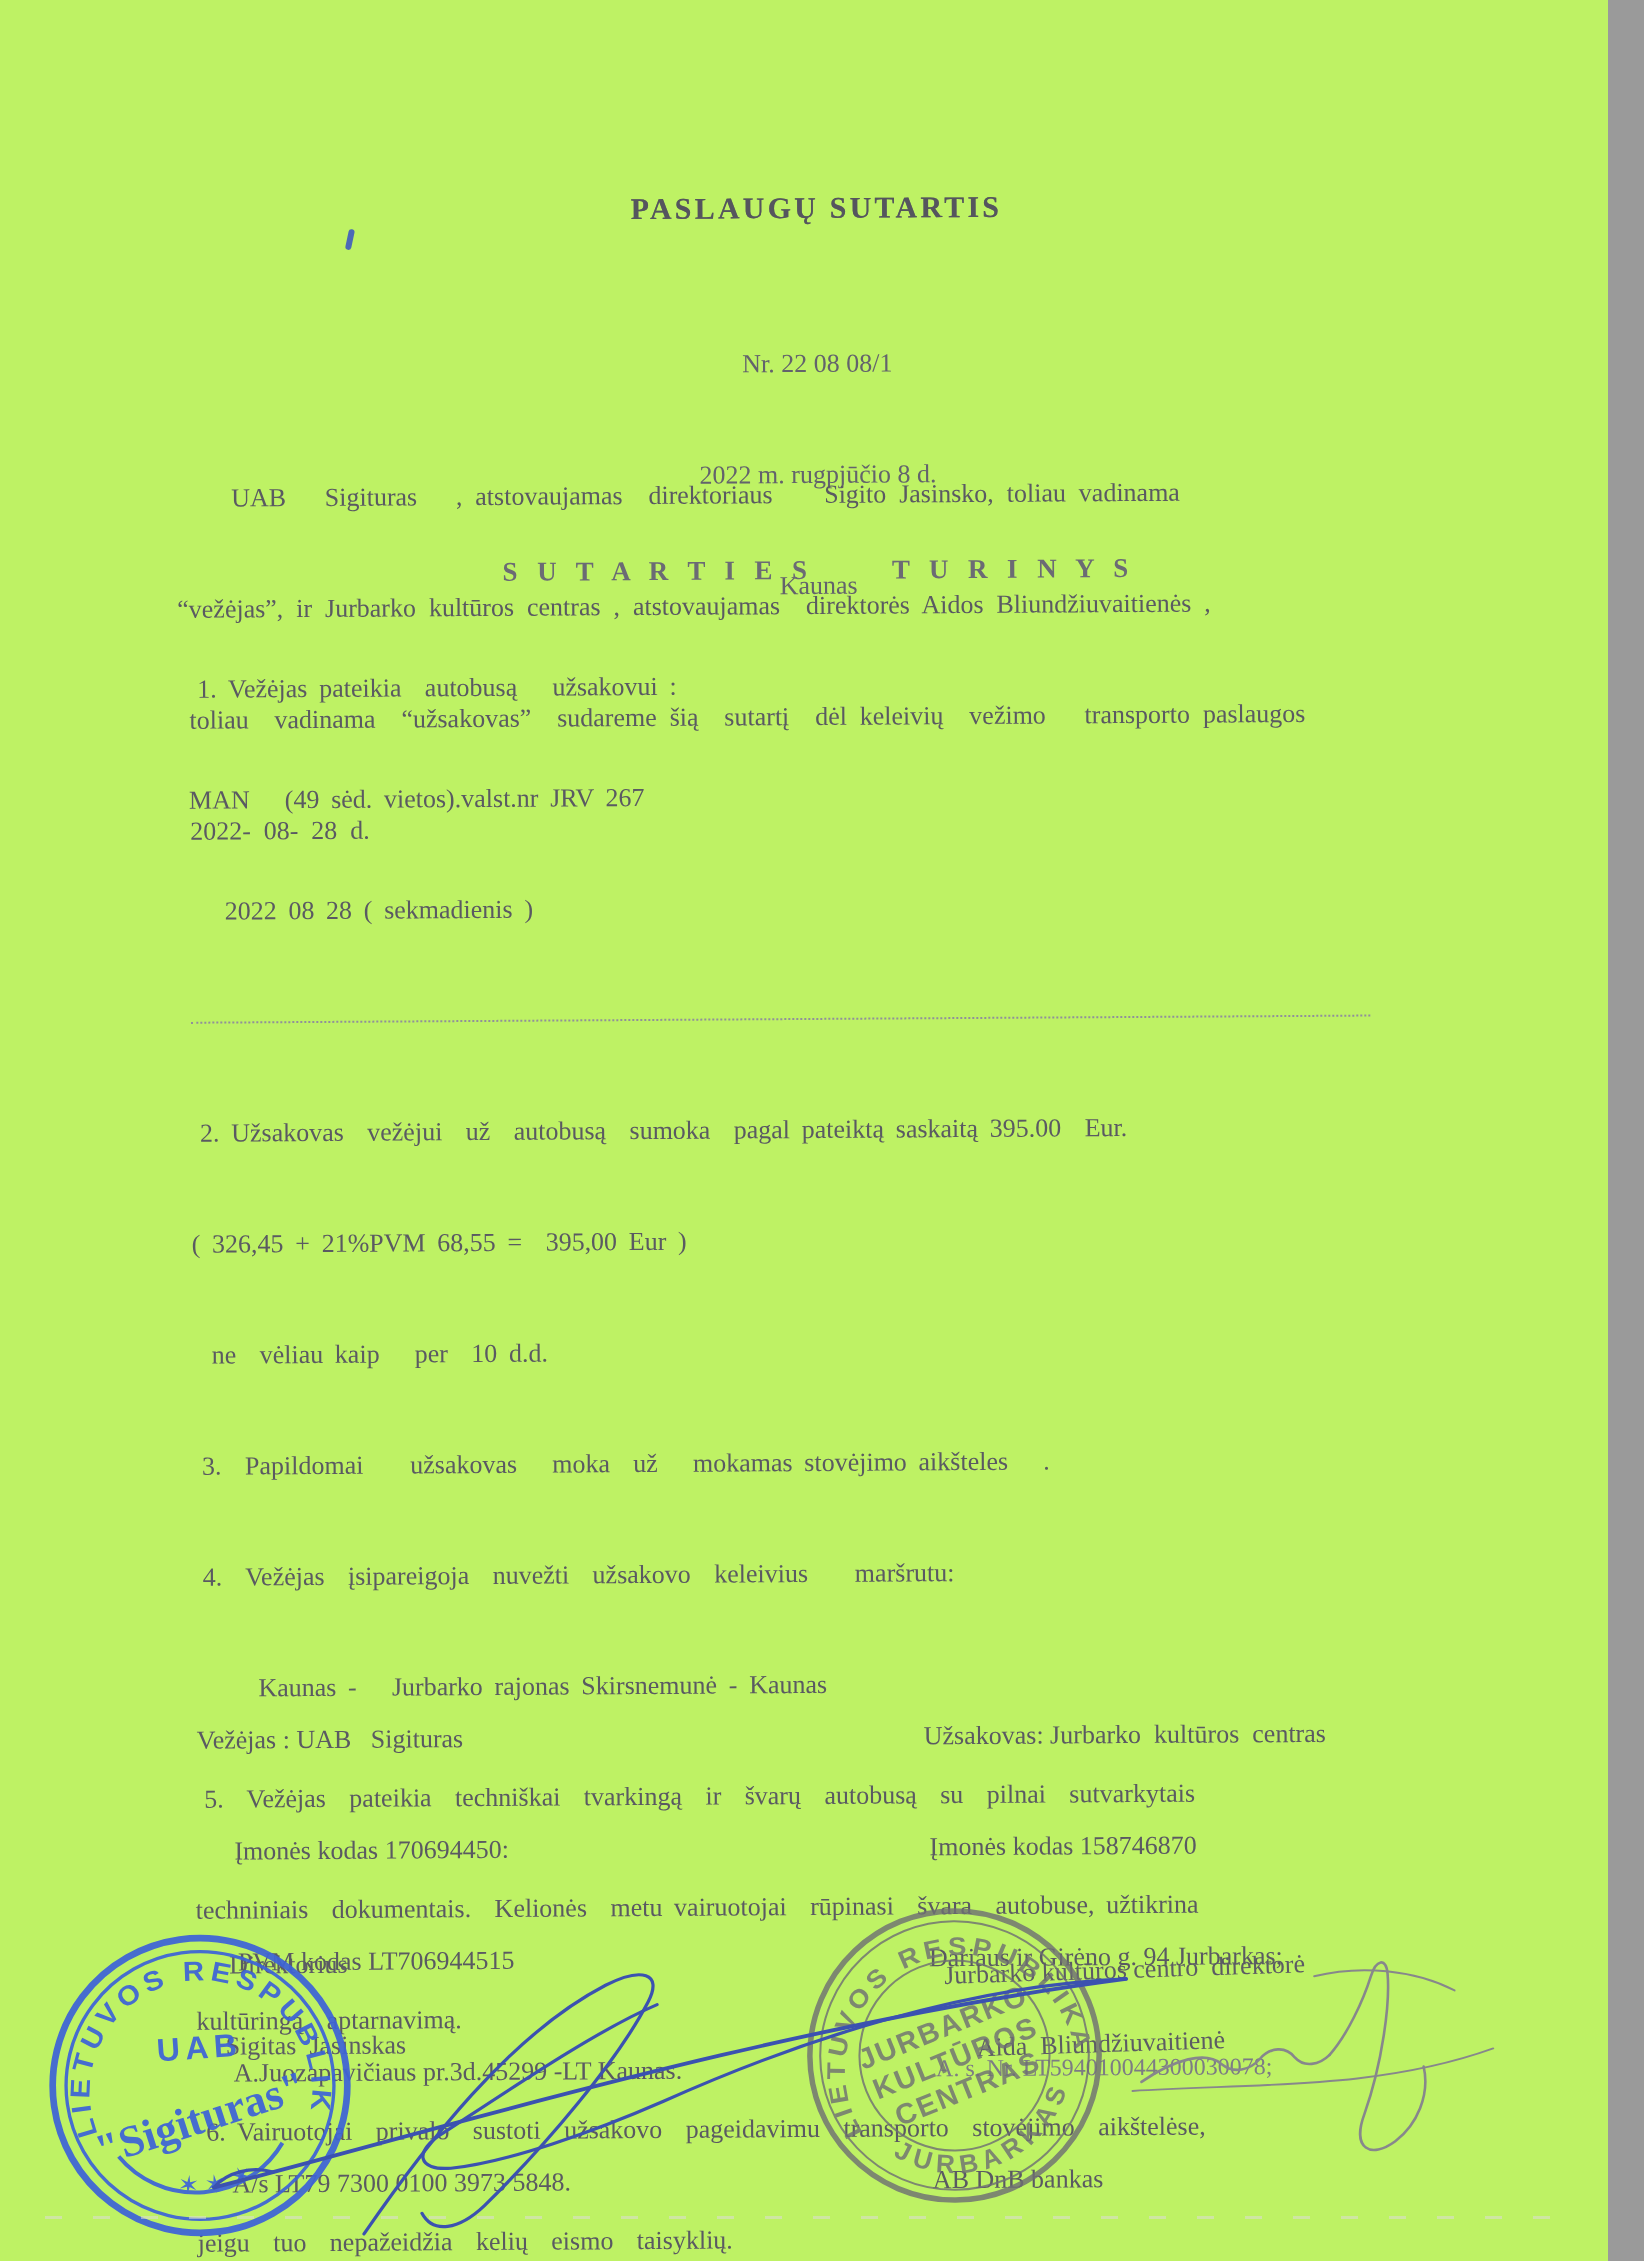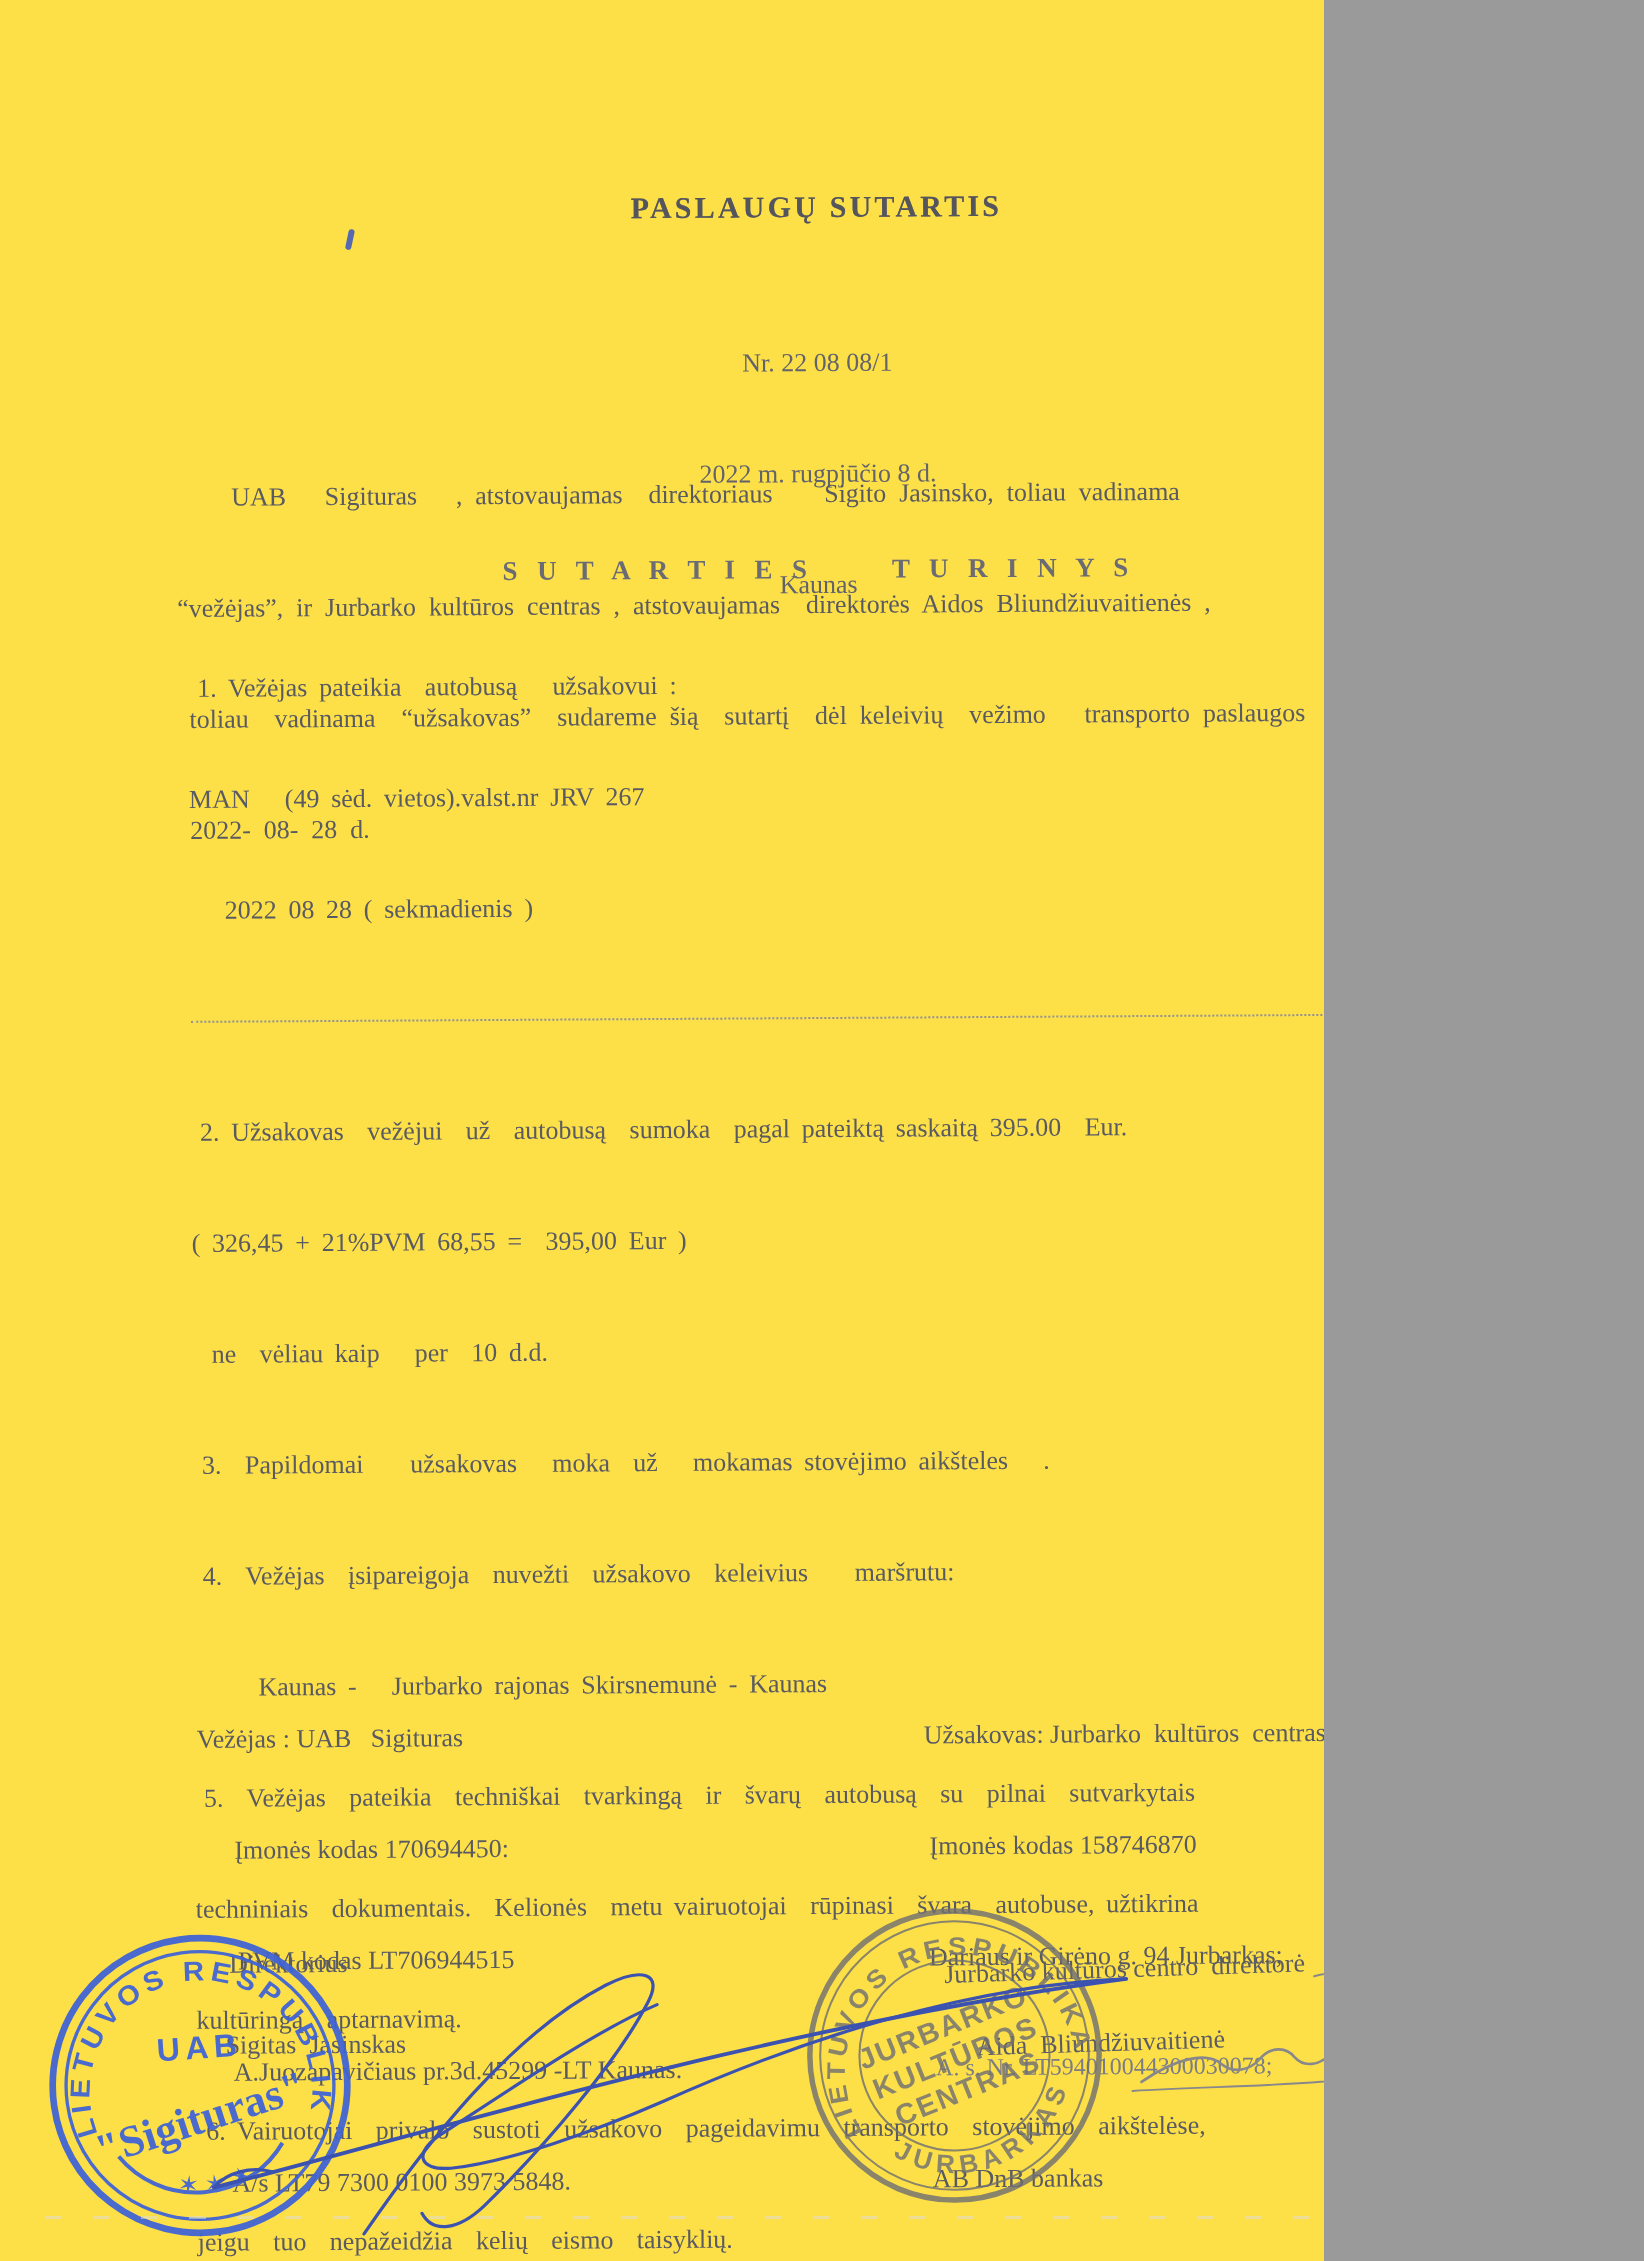--- a/index.html
+++ b/index.html
@@ -1,19 +1,19 @@
 <!DOCTYPE html>
 <html style="font-size:10.3px"><head>
 <meta charset="utf-8">
 <style>
   html,body{margin:0;padding:0;background:#9a9a9a;}
   .page{
     position:relative;
-    width:1324px;height:2261px;
-    background:#fde047;
+    width:1608px;height:2261px;
+    background:#bef264;
     overflow:hidden;
     font-family:"Liberation Serif", serif;
     color:#5a5a62;
   }
   .content{position:absolute;inset:0;transform:rotate(-0.35deg);}
   .tl{position:absolute;white-space:pre;}
 
   .title{
     top:191px;left:0;width:1644px;text-align:center;
     font-size:30px;font-weight:bold;letter-spacing:3.2px;color:#55555e;

